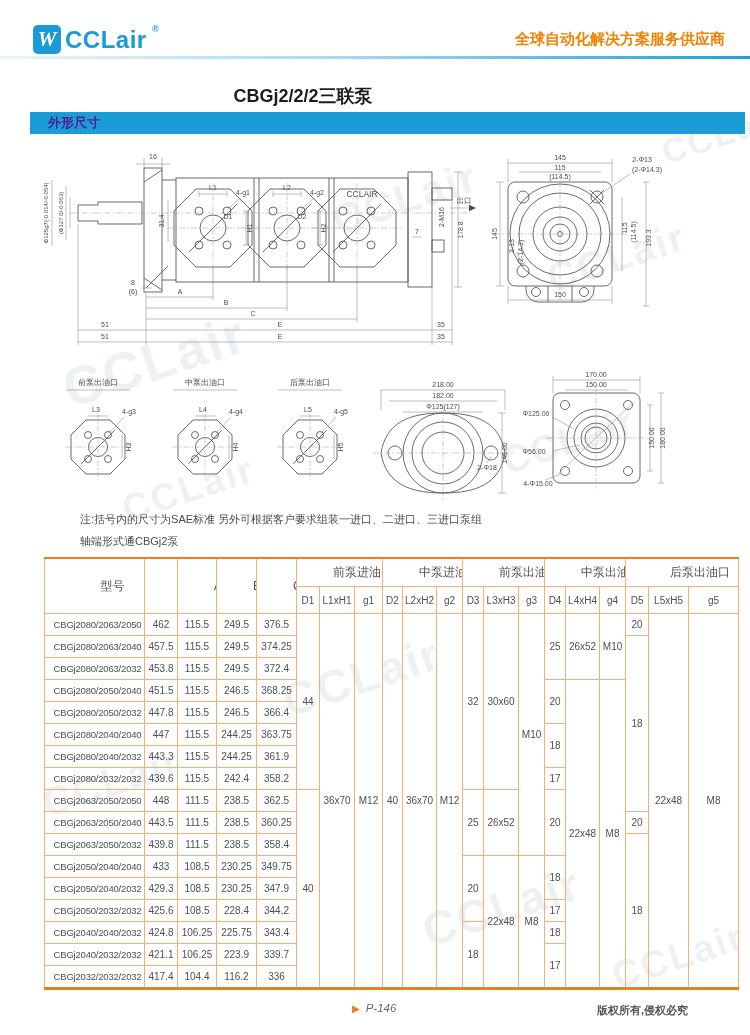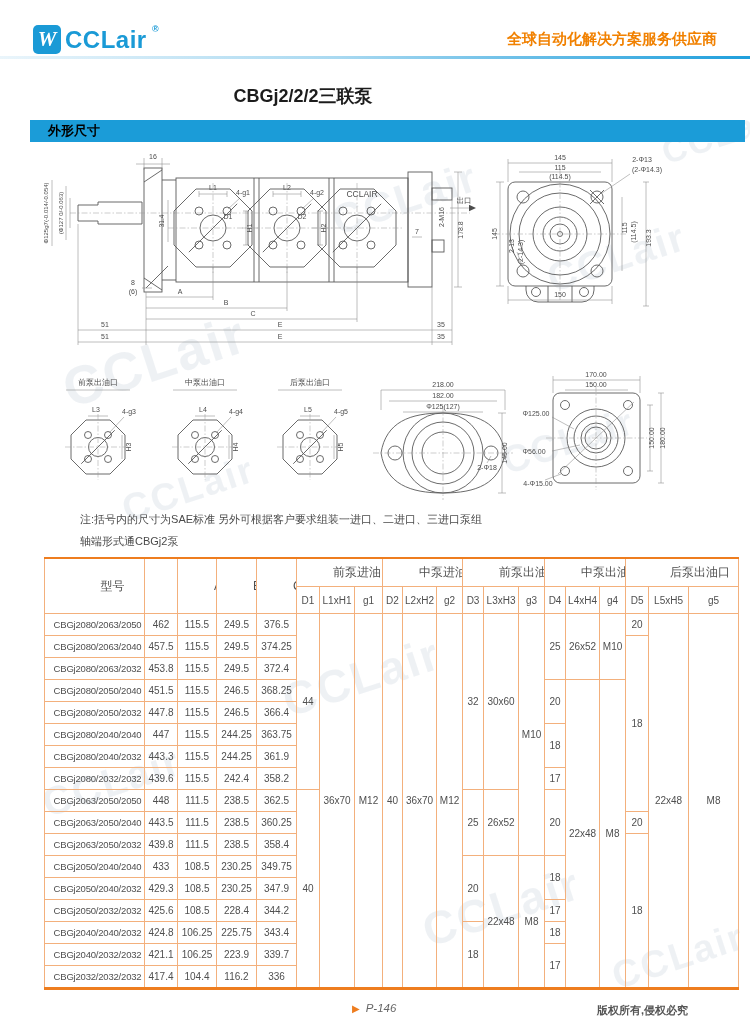--- a/index.html
+++ b/index.html
@@ -5,26 +5,26 @@
   html,body{margin:0;padding:0;}
   body{width:750px;height:1035px;position:relative;background:#ffffff;
        font-family:"Liberation Sans","DejaVu Sans",sans-serif;overflow:hidden;}
   .abs{position:absolute;}
   
   .logo-box{left:33px;top:25px;width:28px;height:29px;background:#1a9ad6;border-radius:5px;
             color:#fff;font-family:"Liberation Serif","DejaVu Serif",serif;font-style:italic;
             font-weight:bold;font-size:21px;text-align:center;line-height:29px;}
   .brand{left:65px;top:26px;font-size:24px;font-weight:bold;color:#1a9ad6;letter-spacing:.5px;}
   .brand-reg{left:152px;top:24px;font-size:9px;color:#1a9ad6;font-weight:bold;}
-  .tagline{right:33px;top:30px;font-size:15px;font-weight:bold;color:#f18101;}
+  .tagline{right:25px;top:30px;font-size:15px;font-weight:bold;color:#f18101;}
   .divider{left:0;top:56px;width:750px;height:3px;
            background:linear-gradient(to right,#eaf5fb,#a9d9f1 45%,#1f9fdc);}
   .page-title{left:0;top:84px;width:606px;text-align:center;font-size:18px;font-weight:bold;color:#1c1c1c;}
-  .section-bar{left:30px;top:112px;width:715px;height:22px;background:#1b9cd8;color:#000000;
-               font-size:13px;font-weight:bold;line-height:22px;padding-left:18px;box-sizing:border-box;margin-top:8px;}
+  .section-bar{left:30px;top:112px;width:715px;height:22px;background:#1b9cd8;color:#4c1d95;
+               font-size:13px;font-weight:bold;line-height:22px;padding-left:18px;box-sizing:border-box;}
   
   #dwg{left:0;top:140px;}
   #dwg .draw{stroke:#5a5a5a;stroke-width:.9;fill:none;}
   #dwg .thin{stroke:#8a8a8a;stroke-width:.55;fill:none;}
   #dwg .cl{stroke:#9a9a9a;stroke-width:.5;fill:none;stroke-dasharray:6 2 1.5 2;}
   #dwg .lbl{fill:#4c4c4c;}
   #dwg .arr{fill:#4c4c4c;stroke:none;}
   
   .note{left:80px;font-size:11px;color:#4a4a4a;}
   

